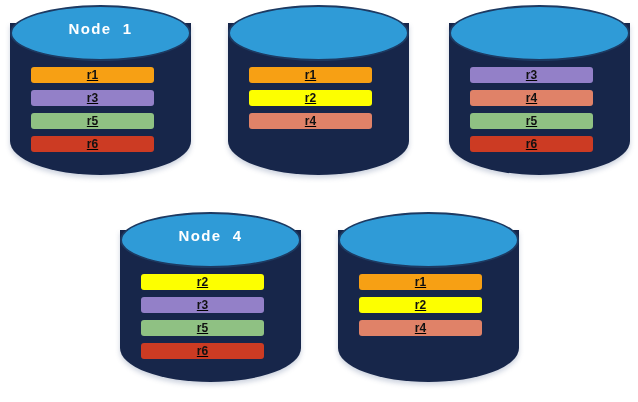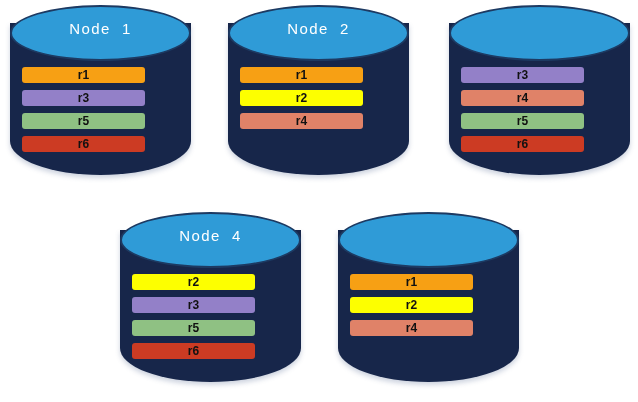--- a/index.html
+++ b/index.html
@@ -45,31 +45,32 @@
     box-sizing: border-box;
   }
   .node-title {
     position: absolute;
     left: 0;
     top: 15px;
     width: 181px;
     text-align: center;
     color: #ffffff;
     font-size: 15px;
-    font-weight: normal;
+    font-weight: bold;
     letter-spacing: 1.4px;
     white-space: pre;
   }
 
   
   .rows {
     position: absolute;
-    left: 12px;
+    left: 21px;
     top: 62px;
     width: 123px;
+    text-decoration: underline;
   }
   .row-bar {
     height: 16px;
     margin-bottom: 7px;
     border-radius: 3px;
     color: #111111;
     font-size: 12px;
     font-weight: bold;
     text-align: center;
     line-height: 16px;
@@ -86,21 +87,20 @@
       <div class="rows">
         <div class="row-bar" style="background: rgb(247, 160, 20);">r1</div>
         <div class="row-bar" style="background: rgb(147, 128, 200);">r3</div>
         <div class="row-bar" style="background: rgb(143, 193, 131);">r5</div>
         <div class="row-bar" style="background: rgb(204, 59, 35);">r6</div>
       </div>
     </div>
     <div class="node" style="left: 228px; top: 5px;">
       <div class="node-body"></div>
       <div class="node-top"></div>
-      <div class="node-title">Node  2</div>
       <div class="rows">
         <div class="row-bar" style="background: rgb(247, 160, 20);">r1</div>
         <div class="row-bar" style="background: rgb(253, 255, 0);">r2</div>
         <div class="row-bar" style="background: rgb(224, 130, 104);">r4</div>
       </div>
     </div>
     <div class="node" style="left: 449px; top: 5px;">
       <div class="node-body"></div>
       <div class="node-top"></div>
       <div class="rows">

